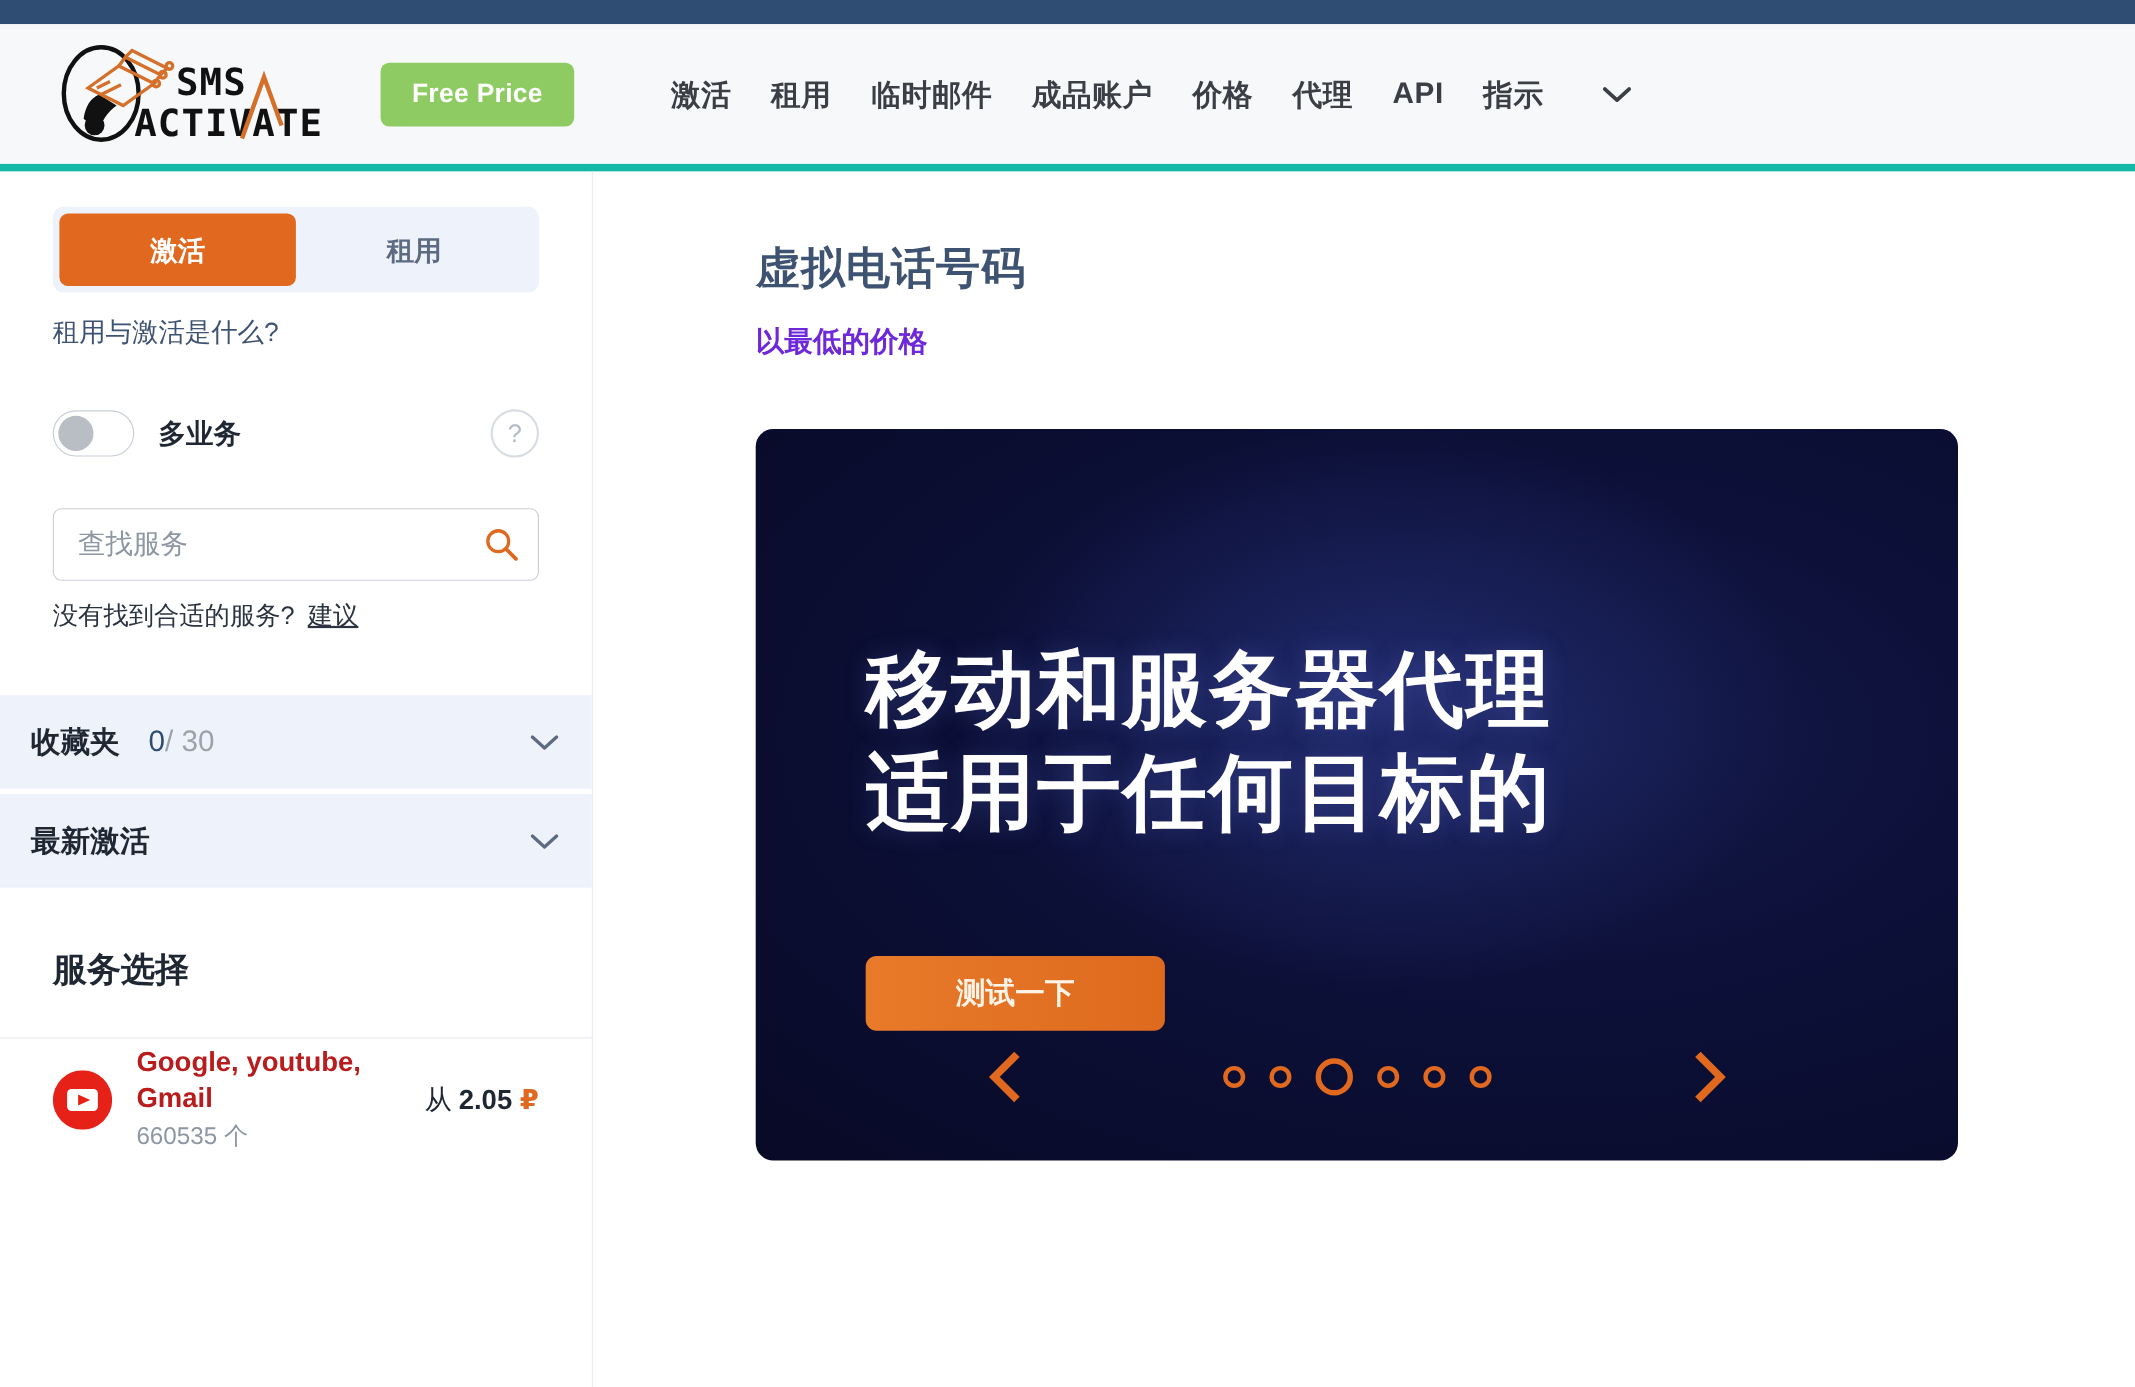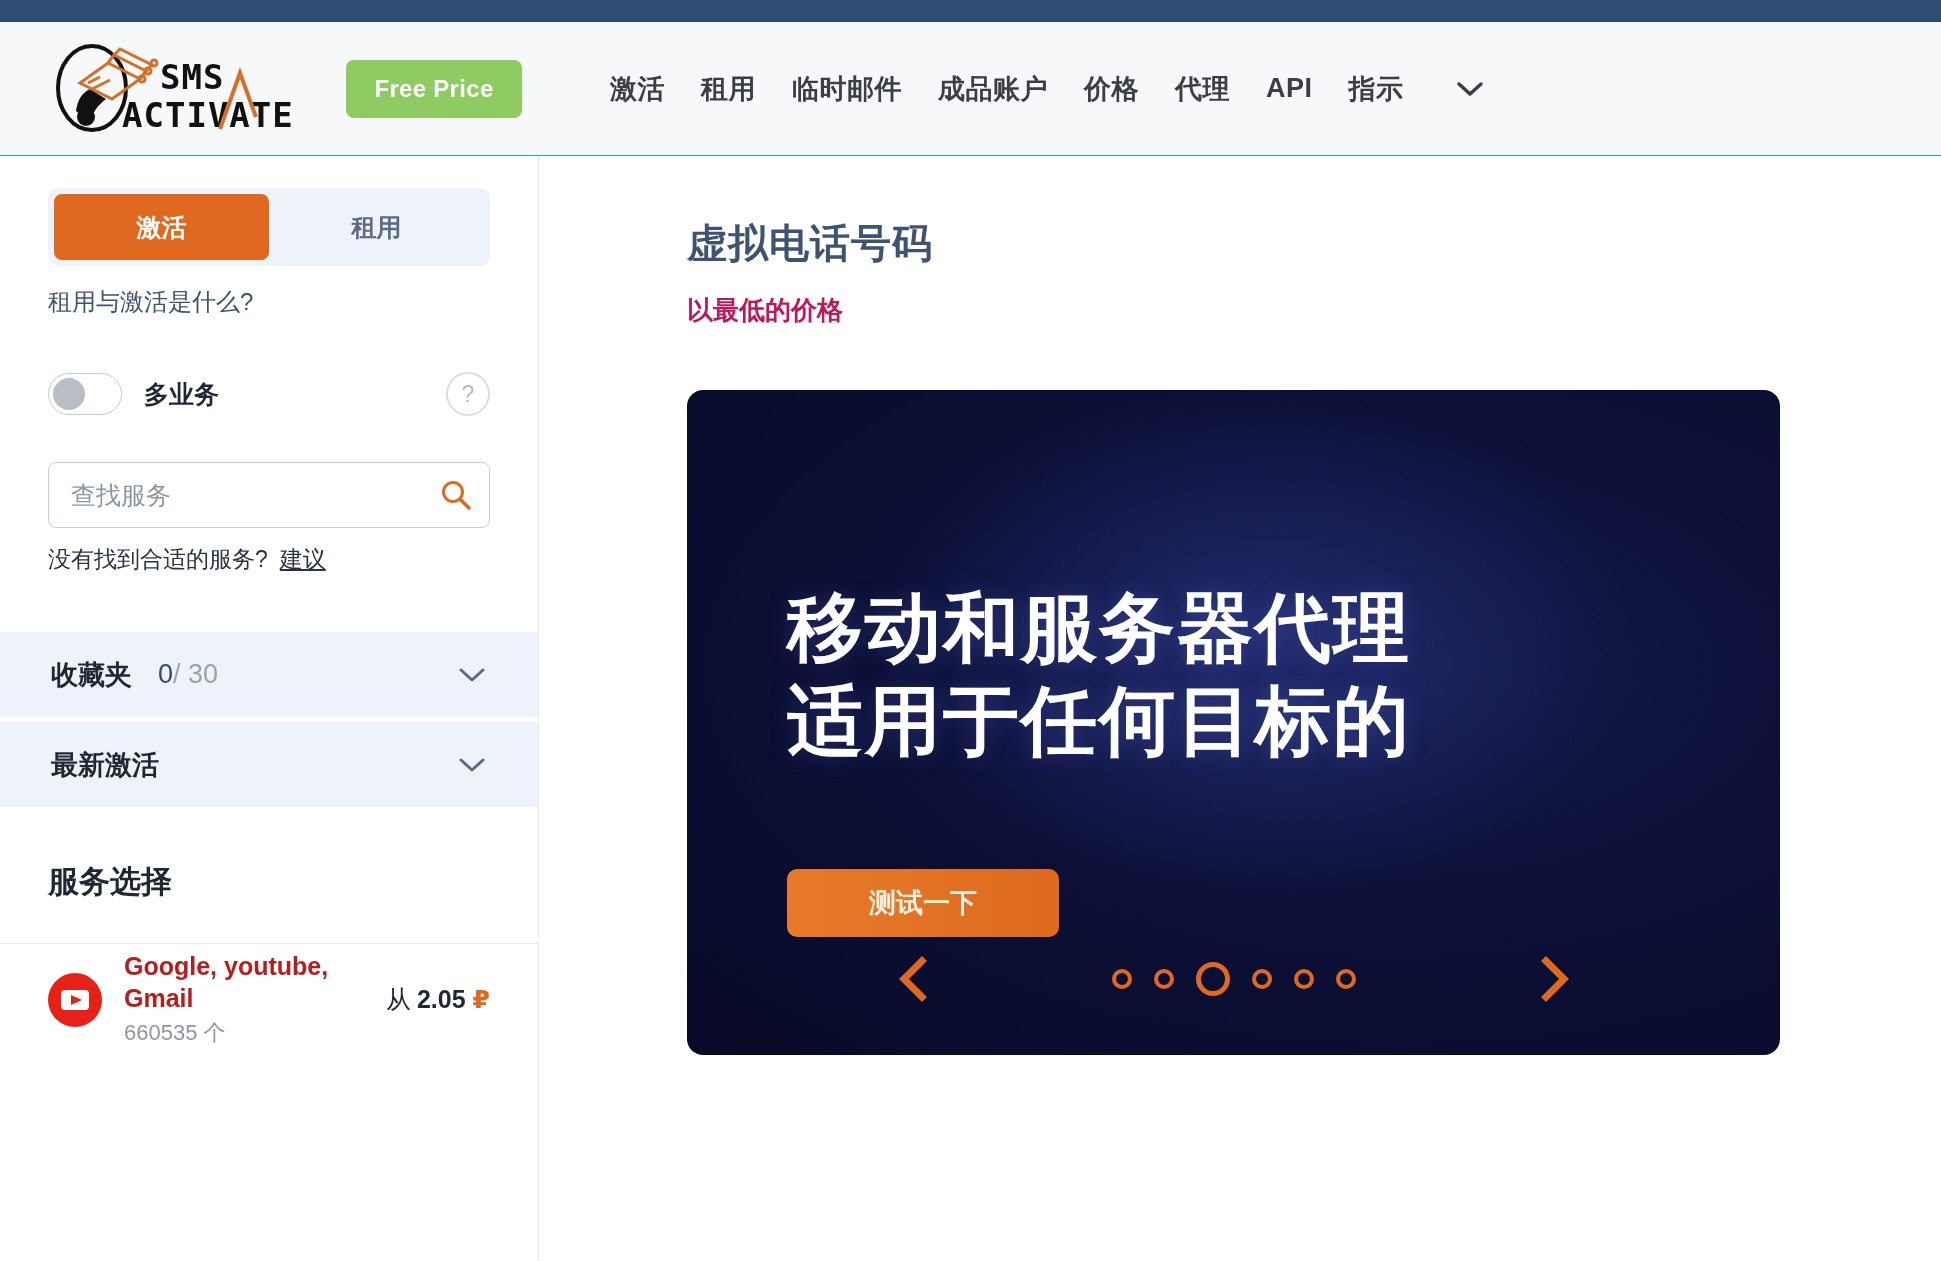--- a/index.html
+++ b/index.html
@@ -15,21 +15,21 @@
   .topstrip {
     height: 22px;
     background: #2f4c73;
     width: 100%;
   }
 
   
   .header {
     height: 134px;
     background: #f7f8fa;
-    border-bottom: 1px solid #14b8a6;
+    border-bottom: 7px solid #14b8a6;
     display: flex;
     align-items: center;
     padding-left: 48px;
     position: relative;
   }
   .logo {
     width: 262px;
     height: 96px;
     position: relative;
     flex: none;
@@ -200,21 +200,21 @@
     text-decoration: underline;
     margin-left: 12px;
     cursor: pointer;
   }
 
   .section-row {
     height: 86px;
     background: #eef3fb;
     display: flex;
     align-items: center;
-    padding: 0 51px;
+    padding: 0 28px;
     cursor: pointer;
     border-top: 1px solid #fff;
   }
   .section-row.fav { margin-top: 56px; }
   .section-row.recent { margin-top: 4px; gap: 44px; }
   .section-title {
     font-size: 27px;
     font-weight: bold;
     color: #1f2733;
   }
@@ -276,21 +276,21 @@
   .page-title {
     font-size: 40px;
     font-weight: bold;
     color: #3e5372;
     letter-spacing: 1px;
   }
   .page-subtitle {
     margin-top: 22px;
     font-size: 26px;
     font-weight: bold;
-    color: #be185d;
+    color: #6d28d9;
   }
 
   .banner {
     margin-top: 62px;
     width: 1093px;
     height: 665px;
     border-radius: 16px;
     background: radial-gradient(ellipse at 65% 42%, #141a4a 0%, #0c1038 45%, #080a26 100%);
     position: relative;
     overflow: hidden;

